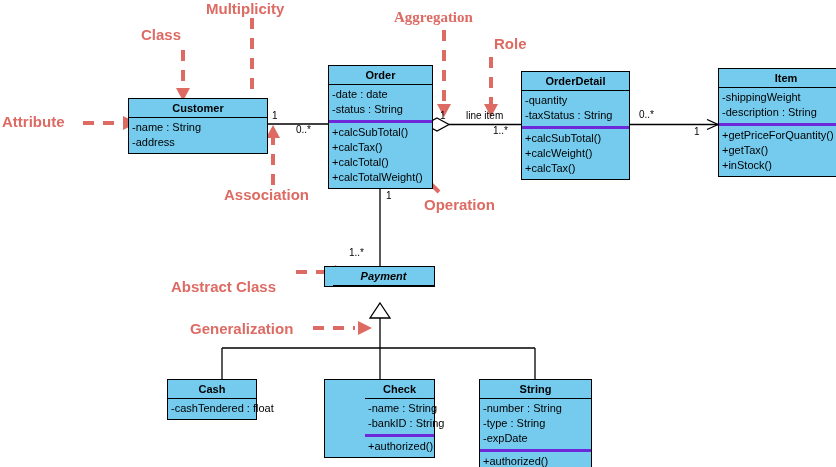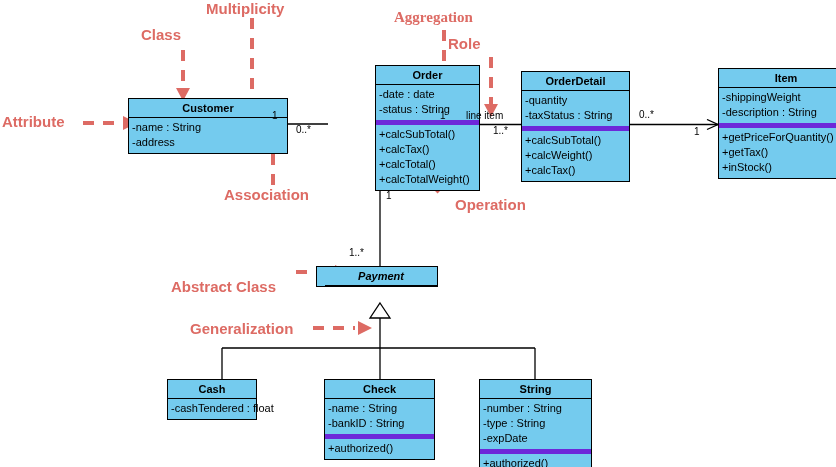--- a/index.html
+++ b/index.html
@@ -39,21 +39,21 @@
     padding: 3px 4px 3px 4px;
     border-bottom: 1px solid #000000;
     line-height: 12px;
     background: #74cbee;
   }
   .uml-header.abstract {
     font-style: italic;
   }
   .uml-compartment {
     padding: 2px 0 3px 0;
-    border-bottom: 5px solid #6d28d9;
+    border-bottom: 3px solid #6d28d9;
   }
   .uml-compartment:last-child {
     border-bottom: none;
   }
   .uml-line {
     font-size: 11px;
     color: #000000;
     line-height: 15px;
     padding: 0 3px;
     white-space: nowrap;
@@ -131,29 +131,29 @@
       <polygon points="245,98 259,98 252,111"></polygon>
       <polygon points="437,104 451,104 444,117"></polygon>
       <polygon points="484,104 498,104 491,117"></polygon>
       <polygon points="266,138 280,138 273,125"></polygon>
       <polygon points="335,265 349,272 335,279"></polygon>
       <polygon points="358,321 372,328 358,335"></polygon>
       <polygon points="415,168 426,180 410,180"></polygon>
     </g>
   </svg>
 
-  <div class="uml-class" style="left:128px; top:98px; width:160px;">
+  <div class="uml-class" style="left:128px; top:98px; width:140px;">
     <div class="uml-header">Customer</div>
     <div class="uml-compartment" style="border-bottom:none;">
       <div class="uml-line">-name : String</div>
       <div class="uml-line">-address</div>
     </div>
   </div>
 
-  <div class="uml-class" style="left:328px; top:65px; width:105px;margin-left:47px;">
+  <div class="uml-class" style="left:328px; top:65px; width:105px;">
     <div class="uml-header">Order</div>
     <div class="uml-compartment">
       <div class="uml-line">-date : date</div>
       <div class="uml-line">-status : String</div>
     </div>
     <div class="uml-compartment">
       <div class="uml-line">+calcSubTotal()</div>
       <div class="uml-line">+calcTax()</div>
       <div class="uml-line">+calcTotal()</div>
       <div class="uml-line">+calcTotalWeight()</div>
@@ -179,32 +179,32 @@
       <div class="uml-line">-shippingWeight</div>
       <div class="uml-line">-description : String</div>
     </div>
     <div class="uml-compartment">
       <div class="uml-line">+getPriceForQuantity()</div>
       <div class="uml-line">+getTax()</div>
       <div class="uml-line">+inStock()</div>
     </div>
   </div>
 
-  <div class="uml-class" style="left:316px; top:266px; width:122px;padding-left:8px;">
+  <div class="uml-class" style="left:324px; top:266px; width:111px;padding-left:8px;">
     <div class="uml-header abstract">Payment</div>
   </div>
 
   <div class="uml-class" style="left:167px; top:379px; width:90px;">
     <div class="uml-header">Cash</div>
     <div class="uml-compartment" style="border-bottom:none;">
       <div class="uml-line">-cashTendered : float</div>
     </div>
   </div>
 
-  <div class="uml-class" style="left:324px; top:379px; width:111px;">
+  <div class="uml-class" style="left:324px; top:379px; width:111px;padding-left:40px;">
     <div class="uml-header">Check</div>
     <div class="uml-compartment">
       <div class="uml-line">-name : String</div>
       <div class="uml-line">-bankID : String</div>
     </div>
     <div class="uml-compartment">
       <div class="uml-line">+authorized()</div>
     </div>
   </div>
 
@@ -234,23 +234,23 @@
   <div class="edge-label" style="left:349px; top:247px;">1..*</div>
 
   <div class="annot" style="left:2px; top:113px;">Attribute</div>
 
   <div class="annot" style="left:141px; top:26px;">Class</div>
 
   <div class="annot" style="left:206px; top:0px;">Multiplicity</div>
 
   <div class="annot" style="left:394px; top:9px;font-family:Liberation Serif, serif;">Aggregation</div>
 
-  <div class="annot" style="left:448px; top:35px;">Role</div>
+  <div class="annot" style="left:494px; top:35px;">Role</div>
 
   <div class="annot" style="left:224px; top:186px;">Association</div>
 
-  <div class="annot" style="left:424px; top:196px;margin-left:31px;">Operation</div>
+  <div class="annot" style="left:424px; top:196px;">Operation</div>
 
   <div class="annot" style="left:171px; top:278px;">Abstract Class</div>
 
   <div class="annot" style="left:190px; top:320px;">Generalization</div>
 
 </div>
 
 </body></html>

